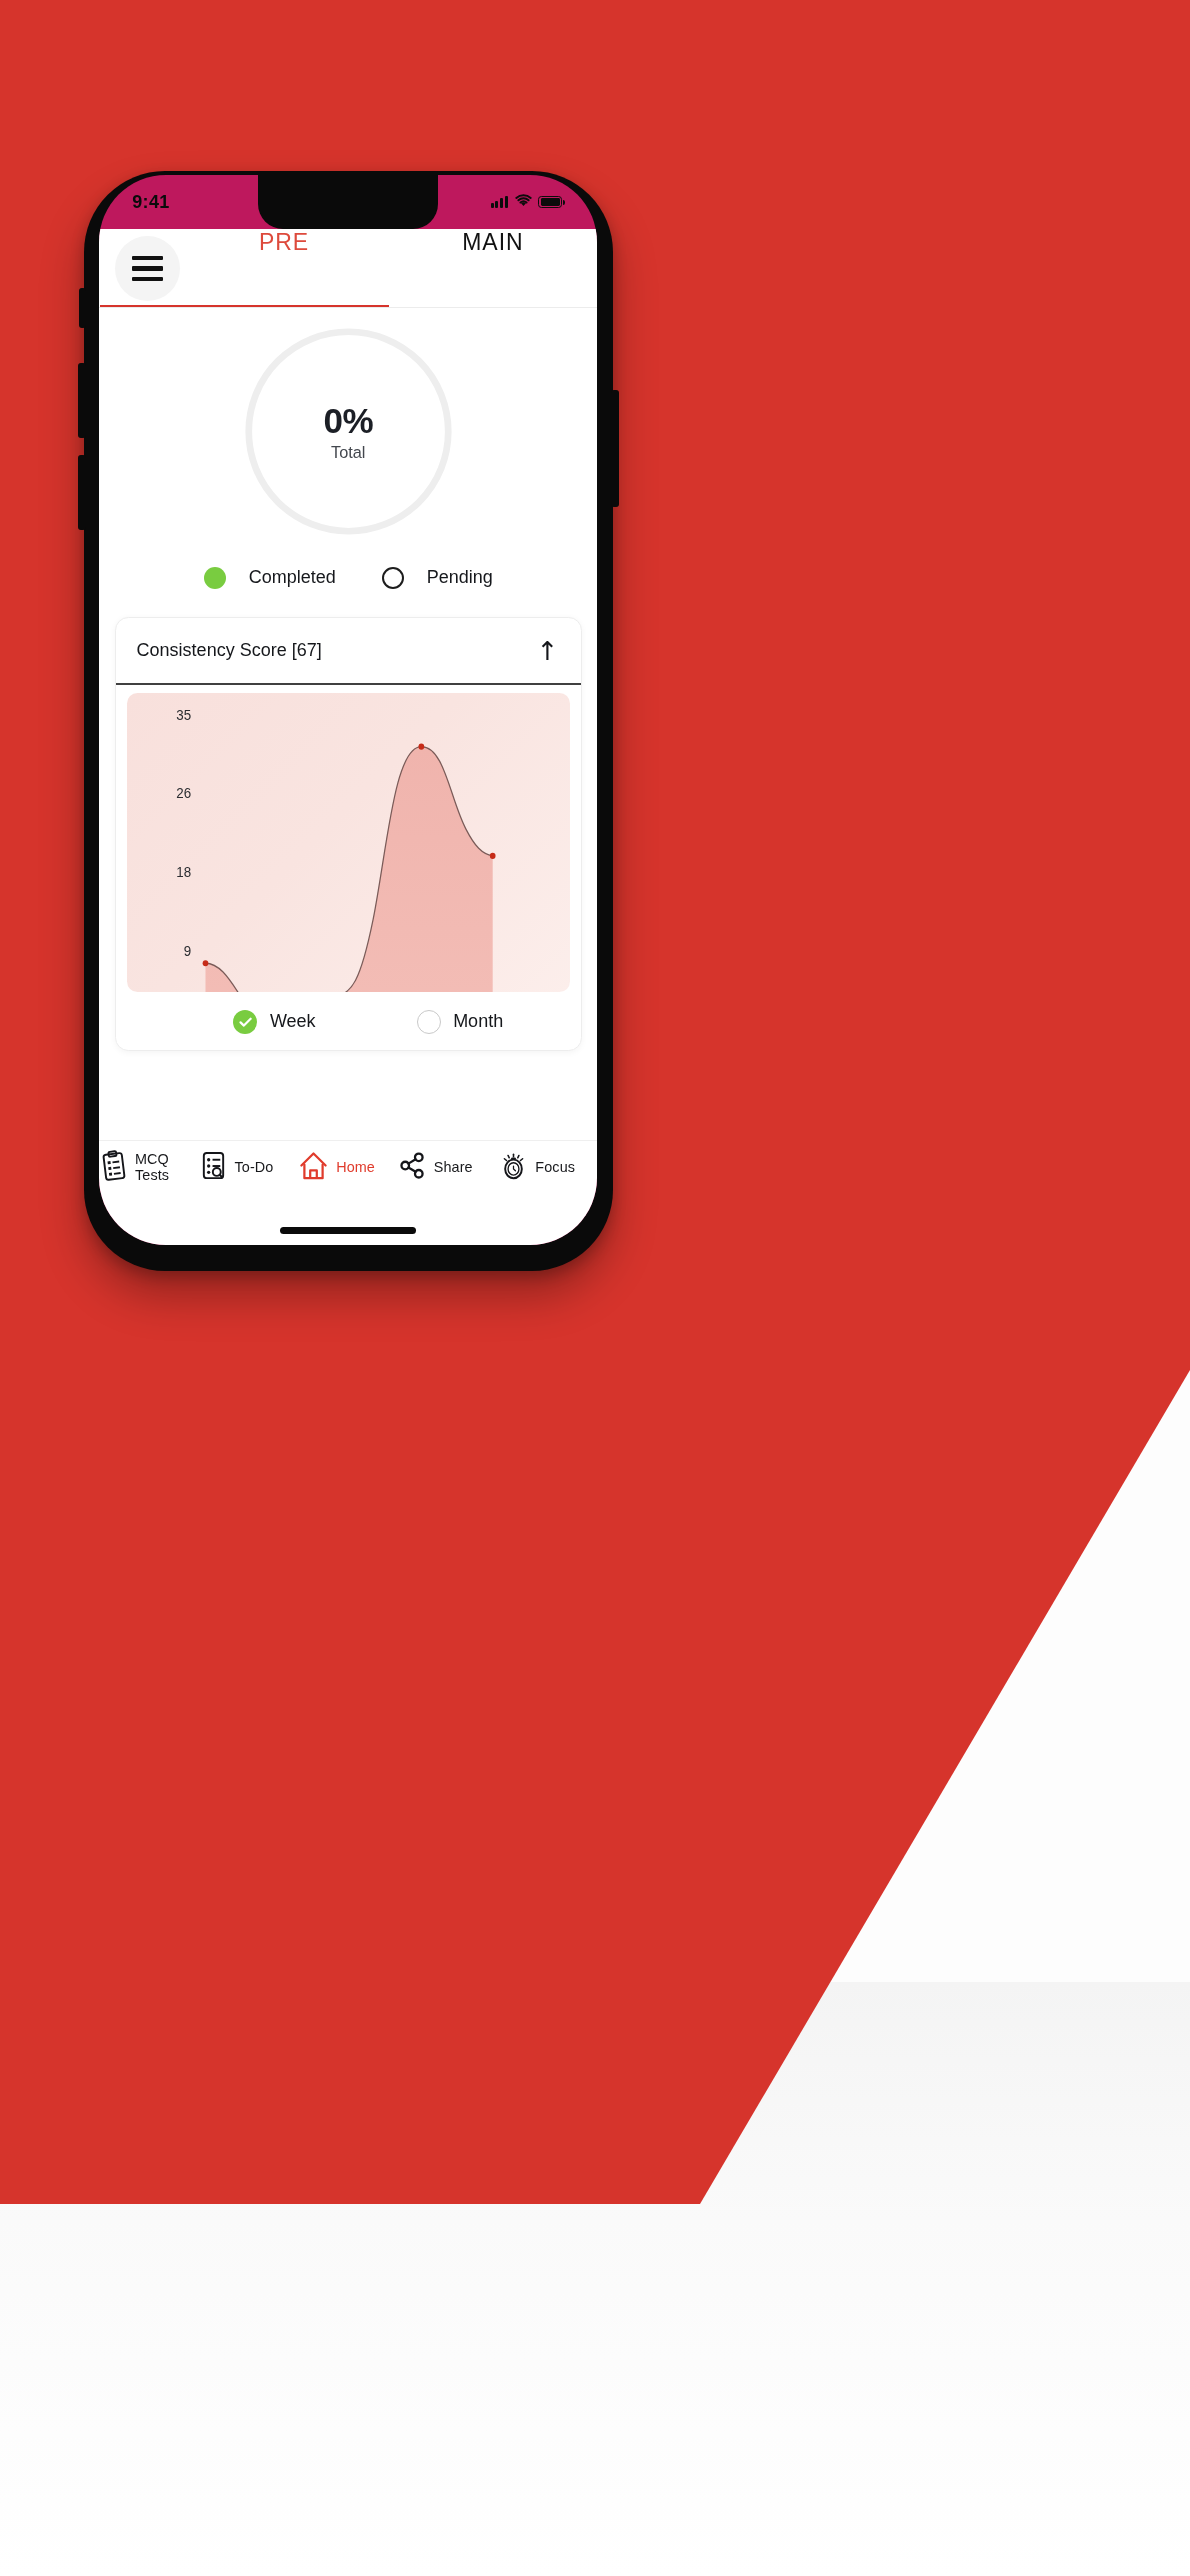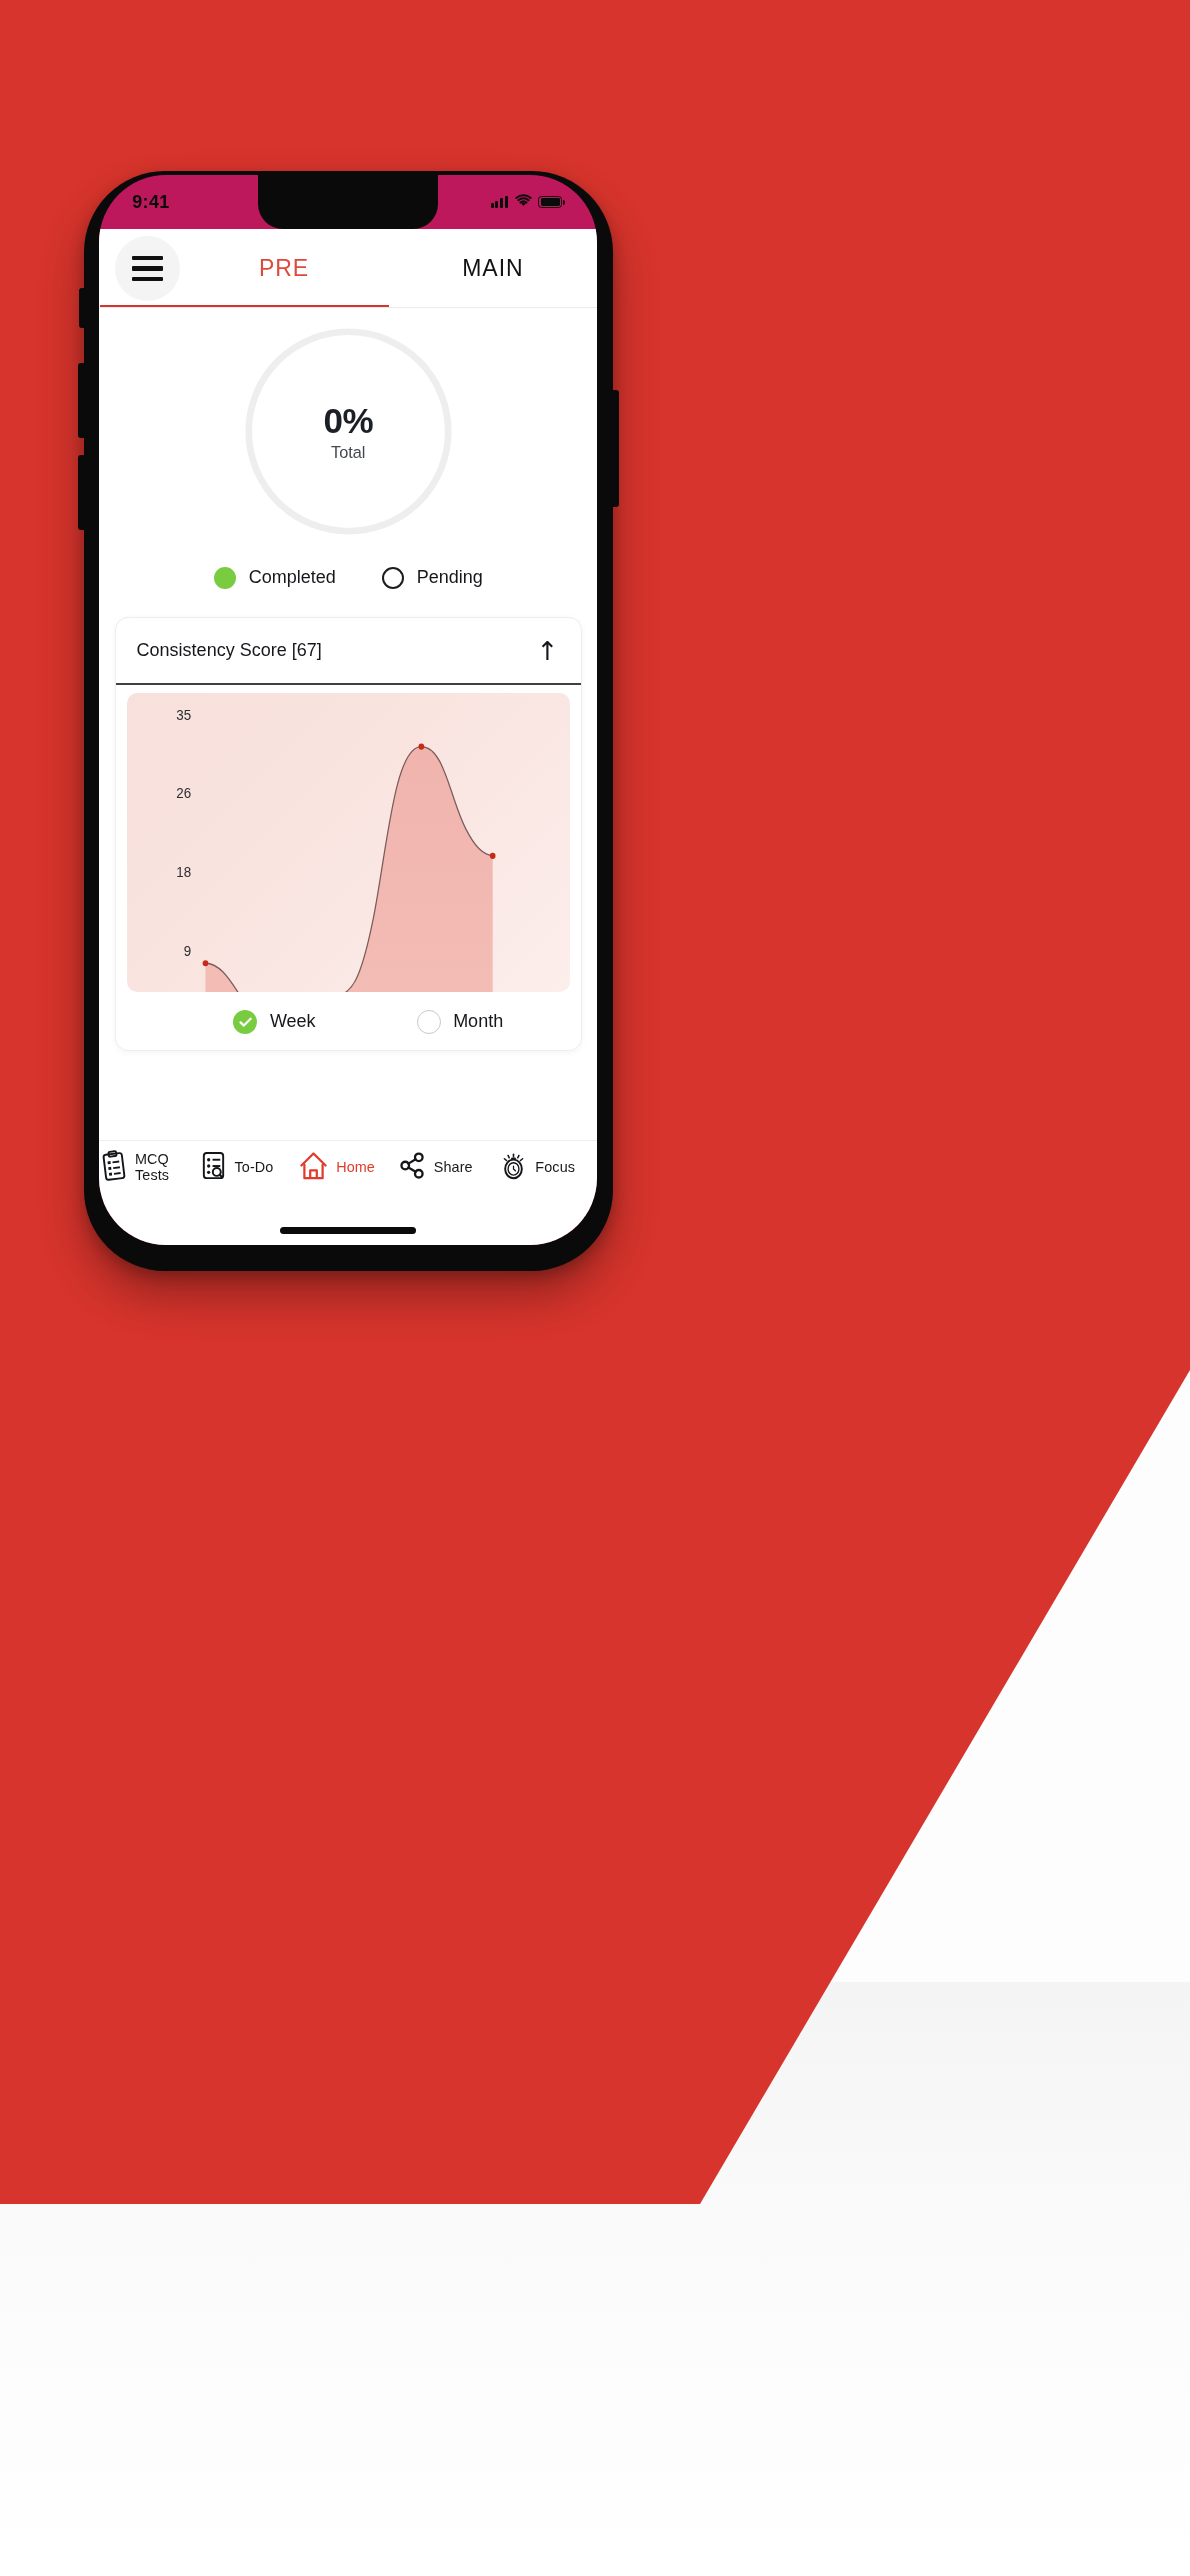--- a/index.html
+++ b/index.html
@@ -84,21 +84,21 @@
     display:flex; align-items:center; z-index:20; background:#fff;
   }
   #menu-btn {
     width:65px; height:65px; border-radius:50%; background:#f4f4f4;
     margin-left:15.3px; display:flex; flex-direction:column;
     align-items:center; justify-content:center; gap:5.8px; flex:0 0 auto;
   }
   #menu-btn span{ display:block; width:31px; height:4.8px; background:#111; border-radius:1px; }
   #tabs { display:flex; flex:1; height:100%; }
   .tab {
-    flex:1; display:flex; align-items:center; justify-content:center;
+    flex:1; display:flex; align-items:flex-start; justify-content:center;
     font-size:23px; letter-spacing:1px; position:relative;
   }
   .tab.is-active { color:#dd4a3c; }
   .tab.is-inactive { color:#121212; }
   .tab-underline {
     position:absolute; bottom:0; left:-80px; width:calc(100% + 81px);
     height:2.9px; background:#d6342c;
   }
   #topbar-divider {
     position:absolute; bottom:0; left:0; width:100%; height:1px; background:#ececec;
@@ -122,21 +122,21 @@
     align-items:center; justify-content:center; gap:1.9px;
   }
   #donut-pct { font-size:35px; font-weight:bold; color:#1c1f26; letter-spacing:-0.5px; }
   #donut-label { font-size:16.3px; color:#43474e; }
 
   
   #legend {
     display:flex; align-items:center; justify-content:center; gap:46px;
     height:52px; margin-top:1.9px;
   }
-  .legend-item { display:flex; align-items:center; gap:13px; }
+  .legend-item { display:flex; align-items:center; gap:23px; }
   .dot-filled { width:22px; height:22px; border-radius:50%; background:#79cc40; }
   .dot-hollow { width:22px; height:22px; border-radius:50%; border:2.1px solid #1d1d1d; }
   .legend-label { font-size:18px; color:#16181c; }
 
   
   #score-card {
     margin:13.4px 15.3px 0 15.3px; background:#fff;
     border-radius:13.4px; border:1px solid #ededed;
     box-shadow:0 1.9px 6.7px rgba(0,0,0,.045);
     overflow:hidden;

